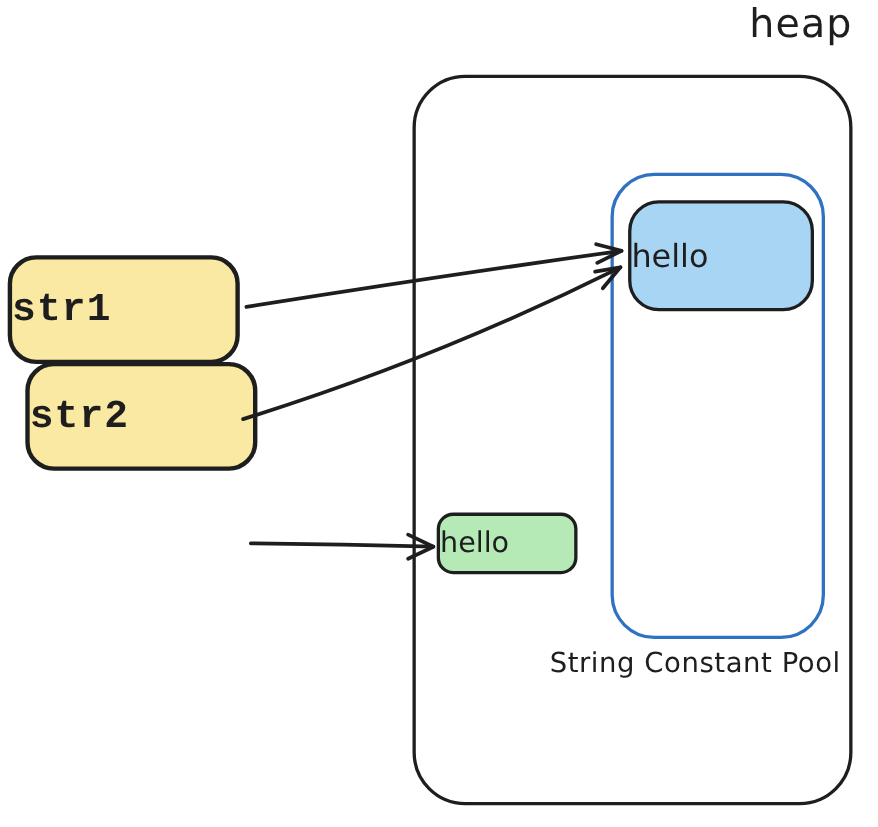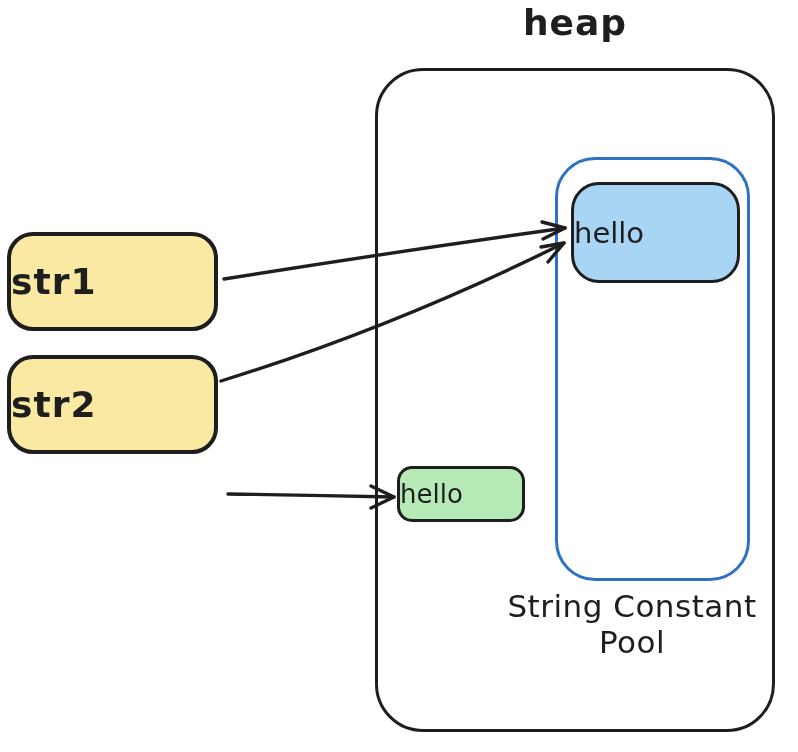--- a/index.html
+++ b/index.html
@@ -14,23 +14,23 @@
     height: 752px;
     background: #ffffff;
     overflow: hidden;
     color: var(--ink, #1e1e1e);
   }
   .title {
     position: absolute;
     left: 375px;
     top: 2px;
     width: 400px;
-    text-align: center;
+    text-align: right;
     font-size: 36px;
-    font-weight: 700;
+    font-weight: 400;
     letter-spacing: 1px;
     color: var(--ink, #1e1e1e);
   }
   .heap-container {
     position: absolute;
     left: 375px;
     top: 68px;
     width: 394px;
     height: 658px;
     border: 3.5px solid var(--ink, #1e1e1e);
@@ -59,23 +59,24 @@
   .var-box {
     left: 7px;
     width: 211px;
     height: 99px;
     background: var(--var-fill, #f9e9a2);
     border-width: 4px;
     border-radius: 26px;
     font-size: 36px;
     font-weight: 600;
     letter-spacing: 1px;
+    font-family: Liberation Mono, monospace;
   }
   .var-str1 { top: 232px; }
-  .var-str2 { top: 355px; }
+  .var-str2 { top: 329px; margin-left: 16px; }
   .var-str3 { top: 453px; }
   .pool-hello {
     left: 571px;
     top: 182px;
     width: 169px;
     height: 101px;
     background: var(--pool-string-fill, #a9d5f5);
     border-radius: 28px;
     font-size: 29px;
   }
@@ -87,21 +88,21 @@
     background: var(--heap-string-fill, #b5e9b6);
     border-radius: 15px;
     font-size: 26px;
   }
   .pool-caption {
     position: absolute;
     left: 487px;
     top: 588px;
     width: 290px;
     text-align: center;
-    font-size: 31px;
+    font-size: 25px;
     font-weight: 500;
     letter-spacing: 0.5px;
     color: var(--ink, #1e1e1e);
   }
   .edges-layer {
     position: absolute;
     left: 0;
     top: 0;
     width: 798px;
     height: 752px;

